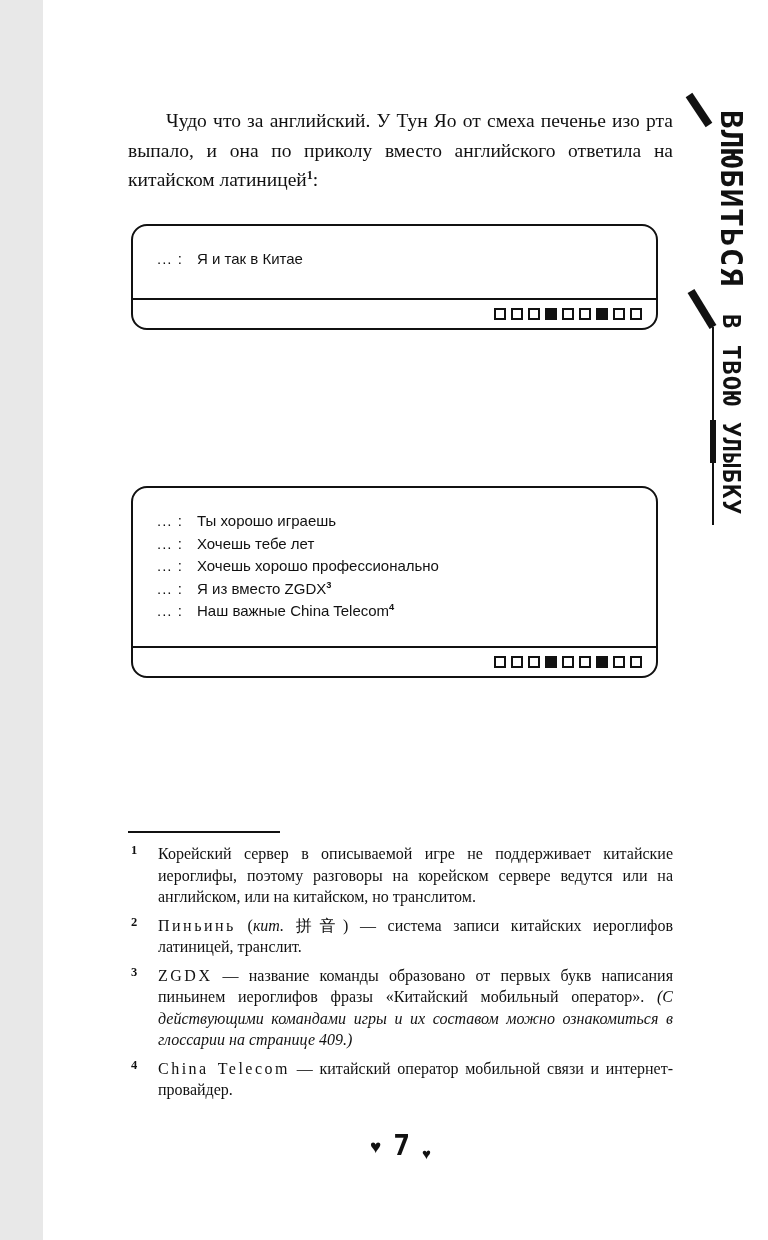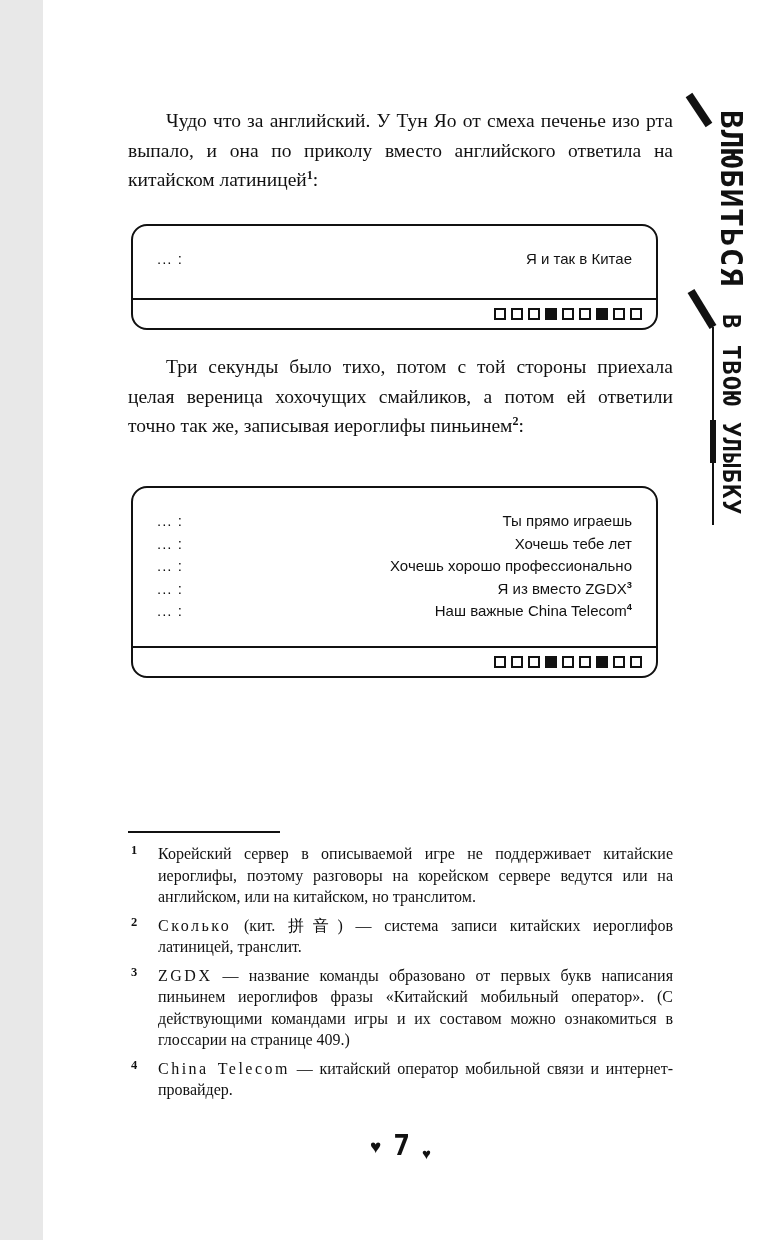--- a/index.html
+++ b/index.html
@@ -17,21 +17,21 @@
     position: absolute;
     left: 85px;
     width: 545px;
     margin: 0;
     font-size: 19.5px;
     line-height: 29.5px;
     text-align: justify;
     text-indent: 38px;
   }
   sup { font-size: 0.62em; font-weight: 700; line-height: 0; }
-  .i { }
+  .i { font-style: italic; }
   .sp { letter-spacing: 2.5px; }
 
   
   .chatbox {
     position: absolute;
     left: 88px;
     width: 527px;
     border: 2.5px solid #111111;
     border-radius: 16px;
     background: #ffffff;
@@ -40,21 +40,21 @@
     box-sizing: border-box;
   }
   .chat-body {
     flex: 1;
     padding: 22px 24px 10px 24px;
     font-family: "Liberation Sans", sans-serif;
     font-size: 15px;
   }
   .chat-row { display: flex; line-height: 22.5px; }
   .chat-prefix { width: 40px; flex: 0 0 40px; letter-spacing: 1px; }
-  .chat-text { flex: 1; text-align: right; }
+  .chat-text { flex: 1; }
   .chat-footer {
     border-top: 2.5px solid #111111;
     height: 30px;
     flex: 0 0 30px;
     display: flex;
     align-items: center;
     justify-content: flex-end;
     padding-right: 14px;
     box-sizing: border-box;
   }
@@ -156,27 +156,26 @@
           <span class="sq filled"></span>
           <span class="sq"></span>
           <span class="sq"></span>
           <span class="sq filled"></span>
           <span class="sq"></span>
           <span class="sq"></span>
         </div>
     </div>
   </div>
 
-  <p class="para" style="top:352px"><span>Три секунды было тихо, потом с той стороны приехала целая вереница хохочущих смайликов, а потом ей ответили точно так же, записывая иероглифы пиньинем</span><sup>2</sup><span>:</span></p>
 
   <div class="chatbox" style="top:486px; height:192px">
     <div class="chat-body">
       <div class="chat-row">
         <span class="chat-prefix">... :</span>
-        <span class="chat-text"><span>Ты прямо играешь</span></span>
+        <span class="chat-text"><span>Ты хорошо играешь</span></span>
       </div>
       <div class="chat-row">
         <span class="chat-prefix">... :</span>
         <span class="chat-text"><span>Хочешь тебе лет</span></span>
       </div>
       <div class="chat-row">
         <span class="chat-prefix">... :</span>
         <span class="chat-text"><span>Хочешь хорошо профессионально</span></span>
       </div>
       <div class="chat-row">
@@ -206,21 +205,21 @@
 
   <div class="fn-rule"></div>
 
   <div class="footnotes">
     <div class="footnote">
       <span class="fn-num">1</span>
       <span class="fn-text"><span>Корейский сервер в описываемой игре не поддерживает китайские иероглифы, поэтому разговоры на корейском сервере ведутся или на английском, или на китайском, но транслитом.</span></span>
     </div>
     <div class="footnote">
       <span class="fn-num">2</span>
-      <span class="fn-text"><span class="sp">Сколько</span><span> (</span><span class="i">кит.</span><span> 拼音) — система записи китайских иероглифов латиницей, транслит.</span></span>
+      <span class="fn-text"><span class="sp">Пиньинь</span><span> (</span><span class="i">кит.</span><span> 拼音) — система записи китайских иероглифов латиницей, транслит.</span></span>
     </div>
     <div class="footnote">
       <span class="fn-num">3</span>
       <span class="fn-text"><span class="sp">ZGDX</span><span> — название команды образовано от первых букв написания пиньинем иероглифов фразы «Китайский мобильный оператор». </span><span class="i">(С действующими командами игры и их составом можно ознакомиться в глоссарии на странице 409.)</span></span>
     </div>
     <div class="footnote">
       <span class="fn-num">4</span>
       <span class="fn-text"><span class="sp">China Telecom</span><span> — китайский оператор мобильной связи и интернет-провайдер.</span></span>
     </div>
   </div>

